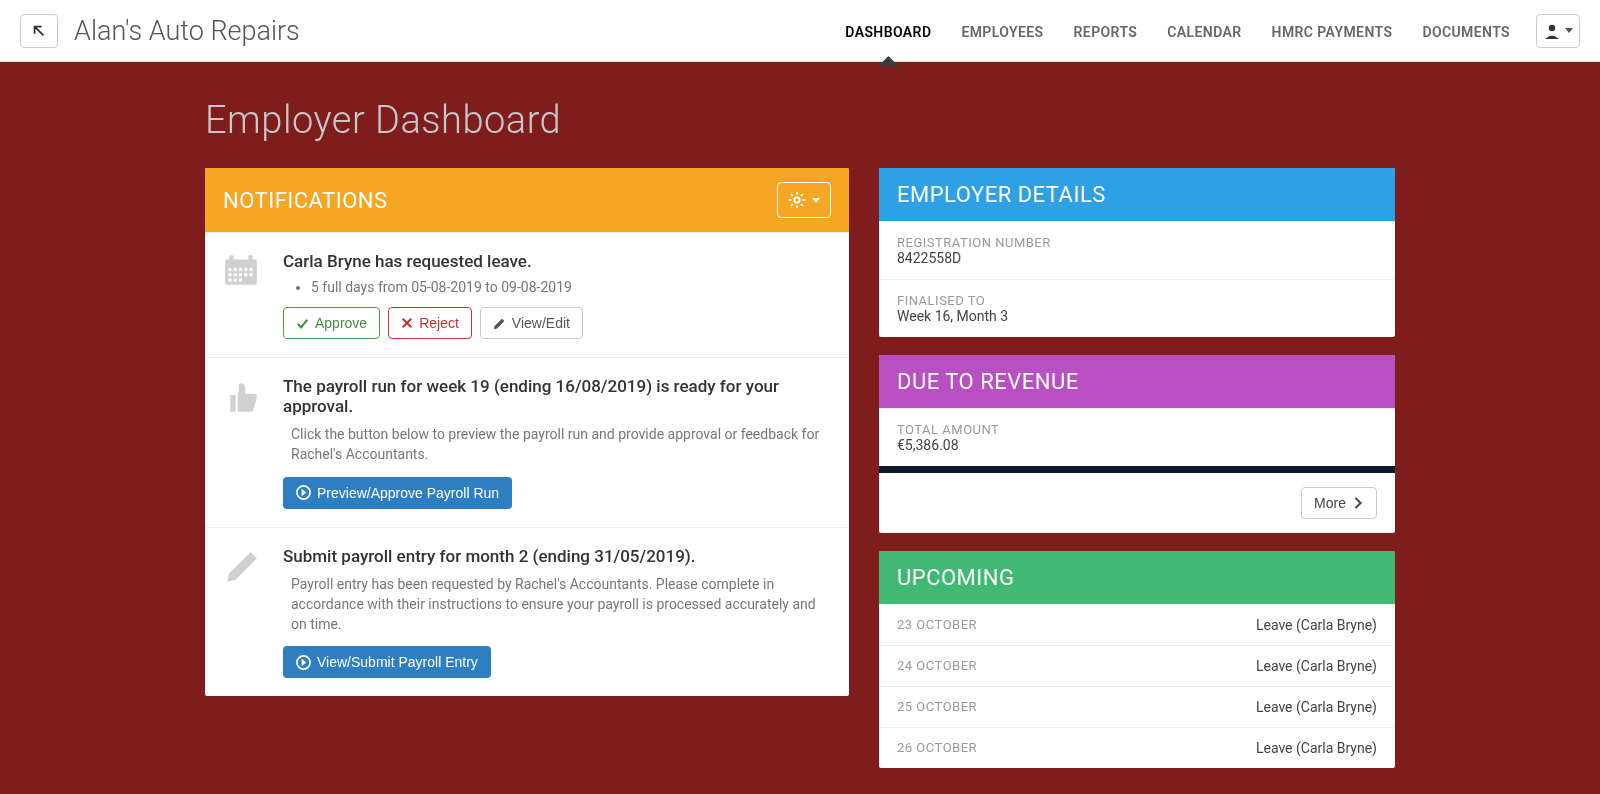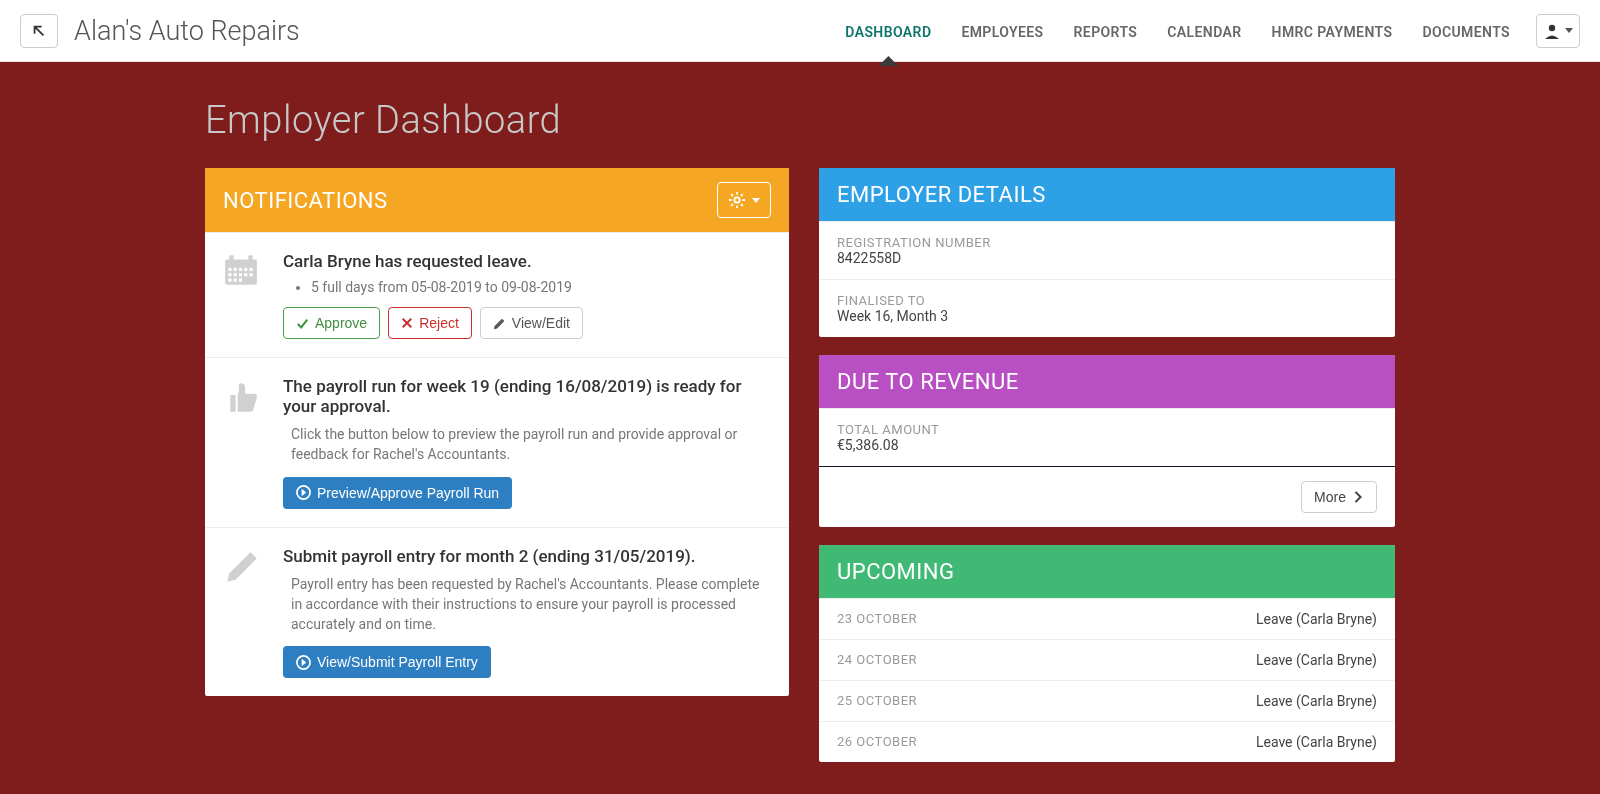--- a/index.html
+++ b/index.html
@@ -6,33 +6,33 @@
   html, body { font-family: -apple-system, "Segoe UI", Roboto, "Helvetica Neue", Arial, sans-serif; font-size: 14px; color: #333; background: #fff; }
 
   
   .topbar { display: flex; align-items: center; justify-content: space-between; height: 62px; padding: 0 20px; border-bottom: 1px solid #e5e5e5; }
   .topbar-left { display: flex; align-items: center; gap: 16px; }
   .back-btn { width: 38px; height: 34px; border: 1px solid #ccc; border-radius: 4px; background: #fff; display: flex; align-items: center; justify-content: center; cursor: pointer; }
   .company-name { font-size: 27px; font-weight: 300; color: #555; }
   .topbar-right { display: flex; align-items: center; gap: 0; }
   .nav { display: flex; gap: 30px; margin-right: 26px; }
   .nav-item { font-size: 14px; font-weight: 600; color: #666; letter-spacing: .4px; cursor: pointer; padding: 20px 0 18px; position: relative; }
-  .nav-item.active { color: #0f766e; }
+  .nav-item.active { color: #000000; }
   .user-btn { width: 44px; height: 34px; border: 1px solid #ccc; border-radius: 4px; background: #fff; display: flex; align-items: center; justify-content: center; gap: 4px; cursor: pointer; }
   .marker { position: absolute; top: 0; left: 0; right: 0; display:flex; justify-content:center; pointer-events:none; }
   .marker-tri { width: 0; height: 0; border-left: 10px solid transparent; border-right: 10px solid transparent; border-bottom: 10px solid #3b3b3b; }
 
   
   .hero { background: #7f1d1d; padding: 36px 0 0; }
   .container { width: 1190px; margin: 0 auto; }
   .page-title { font-size: 38px; font-weight: 300; color: #c8c8c8; margin-bottom: 26px; letter-spacing: .5px; }
 
   .cols { display: flex; gap: 30px; align-items: flex-start; padding-bottom: 40px; }
   .col-left { flex: 1 1 0; }
-  .col-right { width: 576px; display:flex; flex-direction:column; gap: 18px; }
+  .col-right { width: 516px; display:flex; flex-direction:column; gap: 18px; }
 
   .panel { background: #fff; border-radius: 2px; overflow: hidden; }
   .panel-head { padding: 14px 18px; color: #fff; font-size: 22px; font-weight: 400; letter-spacing: .5px; display:flex; align-items:center; justify-content:space-between; }
   .panel-head.orange { background: #f5a623; }
   .panel-head.blue   { background: #2ea0e6; }
   .panel-head.purple { background: #b84fc2; }
   .panel-head.green  { background: #3fb973; }
 
   .gear-btn { width: 54px; height: 36px; border: 1px solid #fff; border-radius: 4px; background: transparent; display:flex; align-items:center; justify-content:center; gap:6px; cursor:pointer; }
   .caret-down { width:0; height:0; border-left:4px solid transparent; border-right:4px solid transparent; border-top:5px solid #fff; }
@@ -51,21 +51,21 @@
   .btn-outline-red   { border-color:#c9302c; color:#c9302c; }
   .btn-outline-grey  { border-color:#ccc; color:#555; }
   .btn-blue { background:#2e7fc1; color:#fff; }
   .btn-outline-default { border-color:#ccc; color:#444; font-weight:500; }
 
   .kv-row { display:flex; justify-content:space-between; padding: 13px 18px; border-top:1px solid #eee; font-size:14px;flex-direction:column; }
   .kv-row:first-child { border-top:none; }
   .kv-label { color:#9a9a9a; letter-spacing:.5px; font-size:13px; text-transform:uppercase; }
   .kv-value { color:#444; }
 
-  .more-row { padding: 14px 18px; border-top:1px solid #0f172a; display:flex; justify-content:flex-end; }
+  .more-row { padding: 14px 18px; border-top:7px solid #0f172a; display:flex; justify-content:flex-end; }
 
   .upcoming-row { display:flex; justify-content:space-between; padding: 12px 18px; border-top:1px solid #eee; font-size:14px; }
   .upcoming-row:first-of-type { border-top:none; }
   .up-date { color:#9a9a9a; letter-spacing:.5px; font-size:13px; }
   .up-text { color:#444; }
 
   svg { display:block; }
 </style>
 </head>
 <body>

